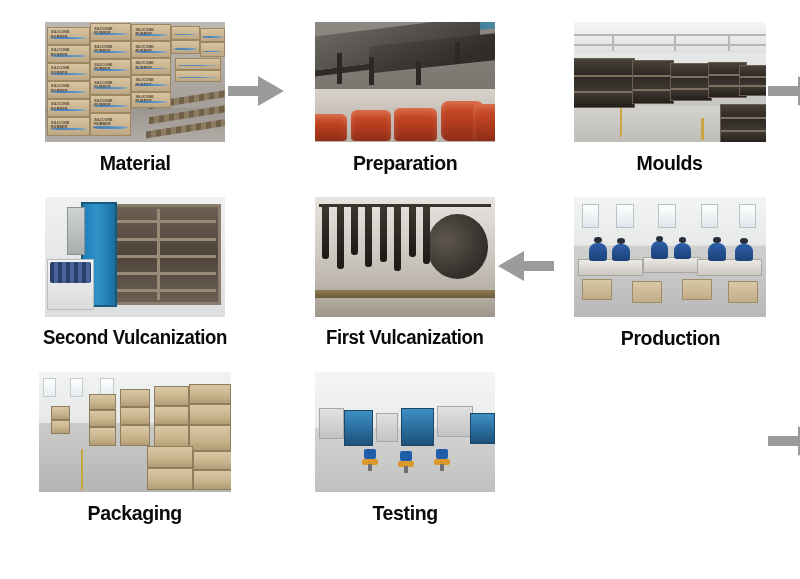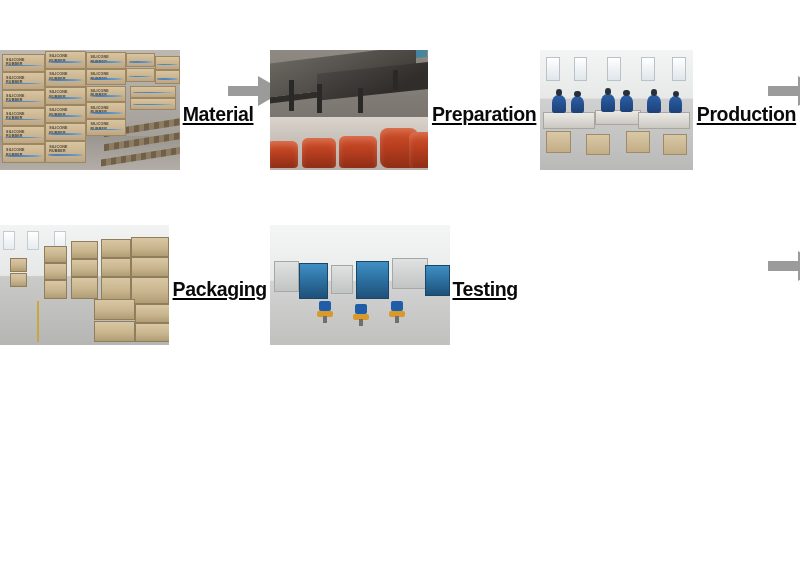--- a/index.html
+++ b/index.html
@@ -25,23 +25,23 @@
     grid-template-columns: 270px 270px 260px;
     grid-template-rows: 175px 175px 175px;
     align-content: start;
     padding-top: 22px;
     box-sizing: border-box;
   }
 
   .cell {
     position: relative;
     display: flex;
+    flex-direction: column;
     align-items: center;
     justify-content: flex-start;
-    text-decoration: underline;
   }
 
   .photo-wrap {
     position: relative;
     width: 180px;
     height: 120px;
     overflow: hidden;
     background: #cfcfcf;
   }
   .cell.col3 .photo-wrap { width: 192px; }
@@ -442,22 +442,88 @@
       </div>
     </div>
     <div class="caption">Preparation</div>
     <div class="arrow arrow-r1c2">
       <svg width="56" height="34" viewBox="0 0 56 34" aria-hidden="true">
         <path d="M0 12 H30 V2 L56 17 L30 32 V22 H0 Z" fill="#9b9b9b"></path>
       </svg>
     </div>
   </div>
 
-
-
+  <div class="cell col3">
+    <div class="photo-wrap">
+      <div class="ph mould-bg">
+        <div class="mould-roof"></div>
+        <div class="mould-beam" style="left:0; right:0; top:10%;"></div>
+        <div class="mould-beam" style="left:0; right:0; top:18%;"></div>
+        <div class="mould-beam" style="left:20%; width:2px; height:14%; top:10%;"></div>
+        <div class="mould-beam" style="left:52%; width:2px; height:14%; top:10%;"></div>
+        <div class="mould-beam" style="left:80%; width:2px; height:14%; top:10%;"></div>
+        <div class="mould-floor"></div>
+        <div class="mould-line" style="left:24%; bottom:4%; width:2px; height:26%;"></div>
+        <div class="mould-line" style="left:66%; bottom:2%; width:3px; height:18%;"></div>
+        <div class="rack" style="left:-2%; top:30%; width:34%; height:42%;"></div>
+        <div class="rack" style="left:30%; top:32%; width:22%; height:36%;"></div>
+        <div class="rack" style="left:50%; top:34%; width:22%; height:32%;"></div>
+        <div class="rack" style="left:70%; top:33%; width:20%; height:30%;"></div>
+        <div class="rack" style="left:86%; top:36%; width:16%; height:26%;"></div>
+        <div class="rack" style="left:76%; top:68%; width:28%; height:34%;"></div>
+      </div>
+    </div>
+    <div class="caption">Moulds</div>
+  </div>
+
+  <div class="cell col1">
+    <div class="photo-wrap">
+      <div class="ph oven-bg">
+        <div class="oven-body">
+          <div class="oven-shelf" style="top:14%;"></div>
+          <div class="oven-shelf" style="top:32%;"></div>
+          <div class="oven-shelf" style="top:50%;"></div>
+          <div class="oven-shelf" style="top:68%;"></div>
+          <div class="oven-shelf" style="top:86%;"></div>
+          <div class="oven-shelf" style="left:46%; width:3px; top:2%; height:96%;"></div>
+        </div>
+        <div class="oven-door"></div>
+        <div class="oven-panel"></div>
+        <div class="cart">
+          <div class="cart-parts"></div>
+        </div>
+      </div>
+    </div>
+    <div class="caption long">Second Vulcanization</div>
+  </div>
+
+  <div class="cell col2">
+    <div class="photo-wrap">
+      <div class="ph fv-bg">
+        <div class="autoclave"></div>
+        <div class="hang-rail"></div>
+        <div class="hang" style="left:4%;  height:44%;"></div>
+        <div class="hang" style="left:12%; height:52%;"></div>
+        <div class="hang" style="left:20%; height:40%;"></div>
+        <div class="hang" style="left:28%; height:50%;"></div>
+        <div class="hang" style="left:36%; height:46%;"></div>
+        <div class="hang" style="left:44%; height:54%;"></div>
+        <div class="hang" style="left:52%; height:42%;"></div>
+        <div class="hang" style="left:60%; height:48%;"></div>
+        <div class="fv-track"></div>
+        <div class="fv-floor"></div>
+      </div>
+    </div>
+    <div class="caption long">First Vulcanization</div>
+    <div class="arrow arrow-r2c2">
+      <svg width="56" height="34" viewBox="0 0 56 34" aria-hidden="true">
+        <path d="M56 12 H26 V2 L0 17 L26 32 V22 H56 Z" fill="#9b9b9b"></path>
+      </svg>
+    </div>
+  </div>
 
   <div class="cell col3">
     <div class="photo-wrap">
       <div class="ph prod-bg">
         <div class="prod-win" style="left:4%;"></div>
         <div class="prod-win" style="left:22%;"></div>
         <div class="prod-win" style="left:44%;"></div>
         <div class="prod-win" style="left:66%;"></div>
         <div class="prod-win" style="left:86%;"></div>
         <div class="bench" style="left:2%;  top:52%; width:34%; height:14%;"></div>

